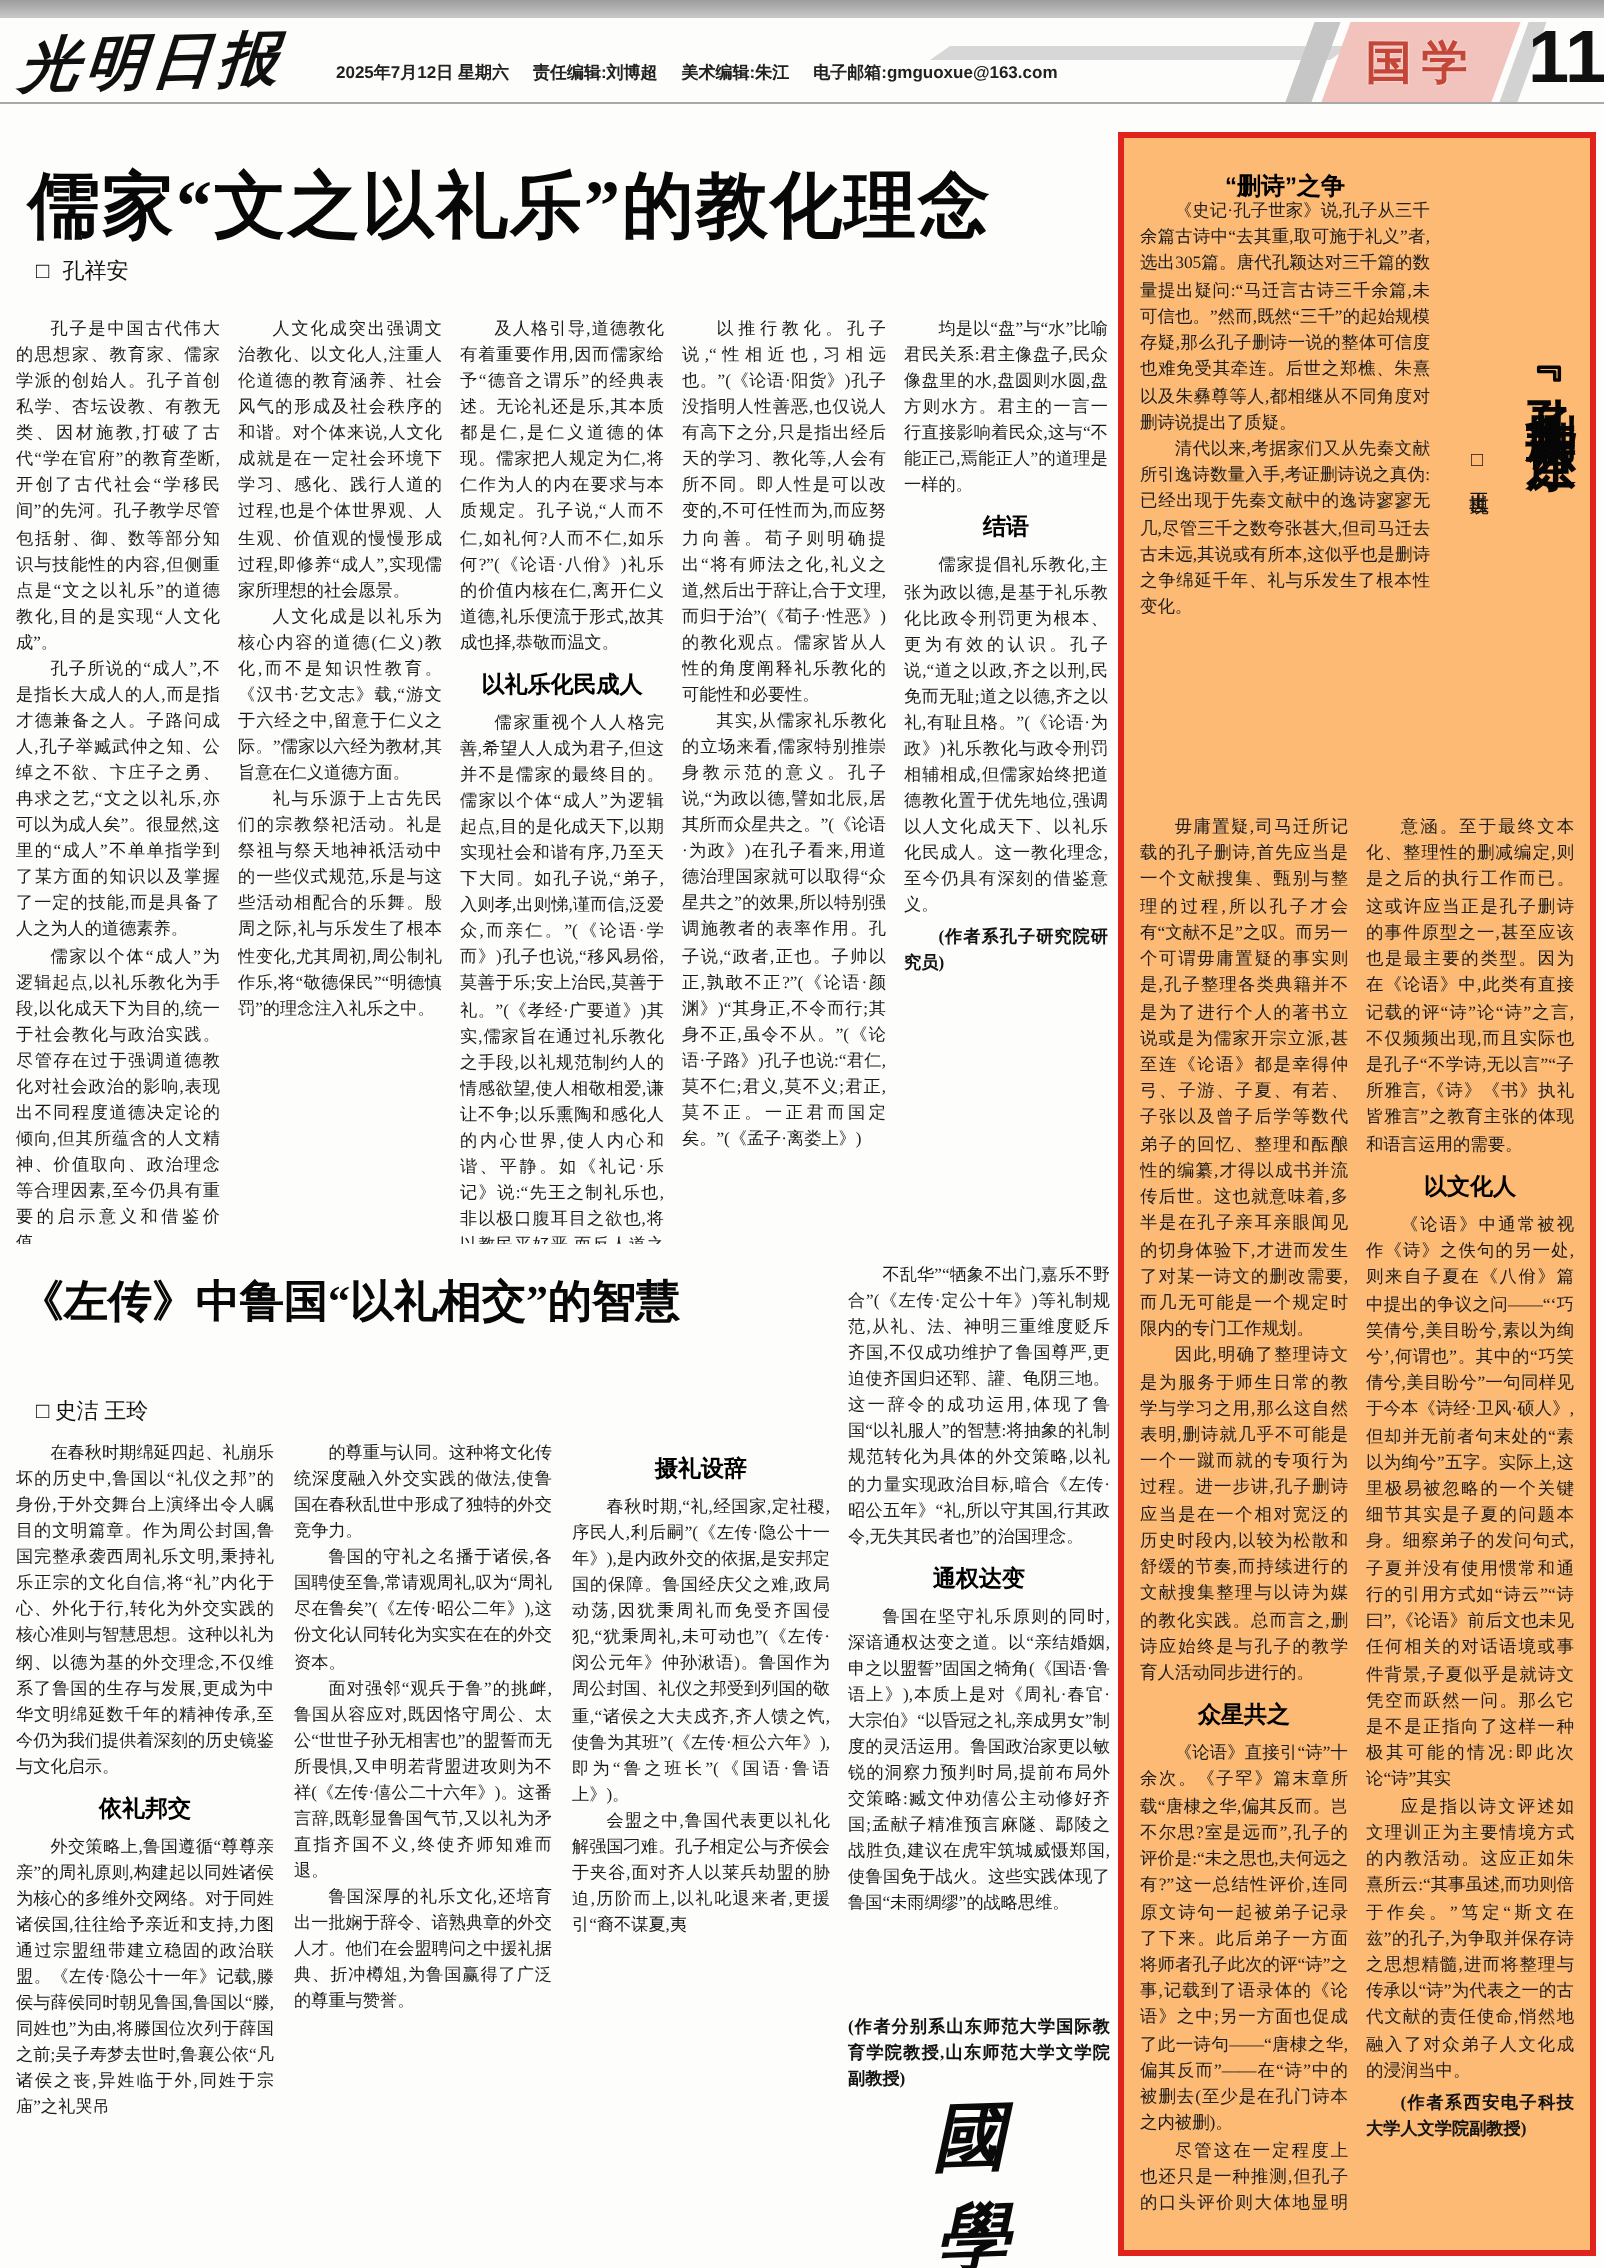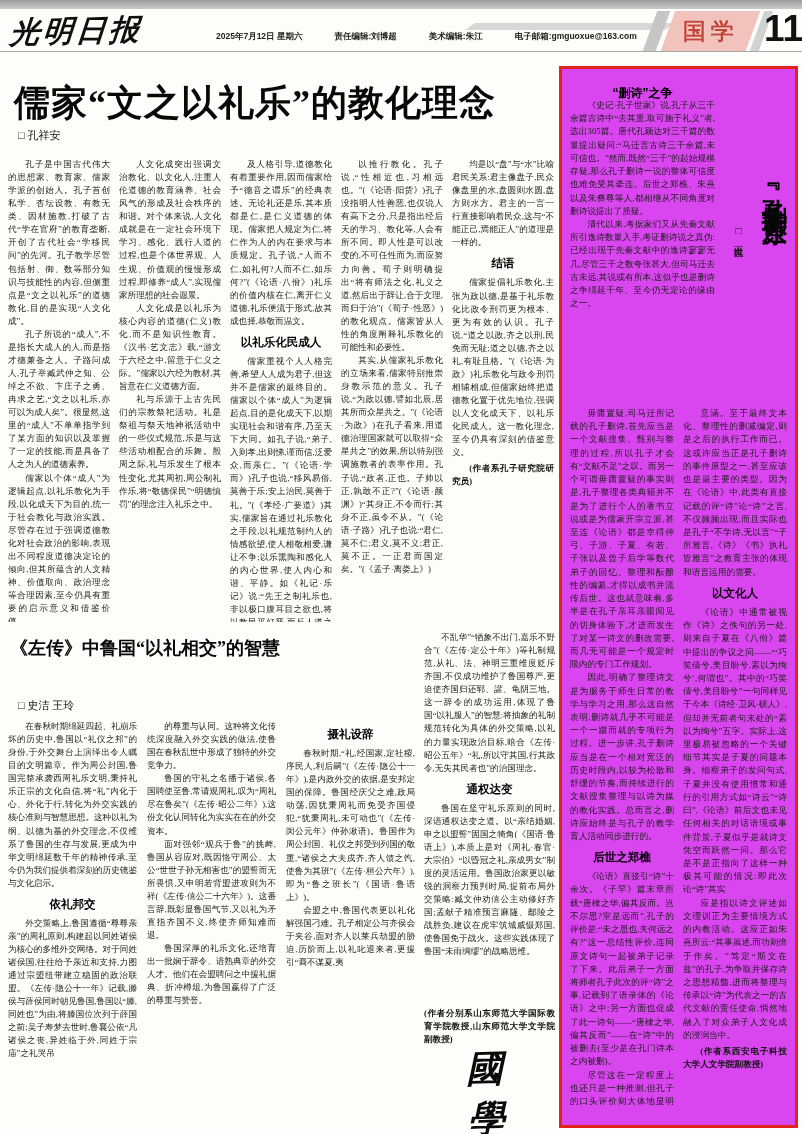--- a/index.html
+++ b/index.html
@@ -5,22 +5,22 @@
   * { margin:0; padding:0; box-sizing:border-box; }
   html,body { width:802px; height:1134px; }
   body { background:#e8e8e6; font-family:"Liberation Serif","DejaVu Serif",serif; color:#141414; }
   #page { position:relative; width:802px; height:1134px; background:#fdfdfb; overflow:hidden; }
 
   
   .topbar { position:absolute; left:0; top:0; width:802px; height:9px; background:linear-gradient(#9d9d9d,#c9c9c9); }
   .mast-rule { position:absolute; left:0; top:51px; width:802px; height:1px; background:#a8a8a8; }
   .mast-logo { position:absolute; left:10px; top:11px; font-size:30px; font-weight:bold; font-style:italic;
                letter-spacing:3px; transform:skewX(-6deg) rotate(-1.5deg); color:#101010; }
-  .dateline { position:absolute; left:168px; top:31px; display:flex; gap:32px;
-              font-family:"Liberation Sans",sans-serif; font-size:8.5px; font-weight:bold; color:#222;margin-left:48px; }
+  .dateline { position:absolute; left:168px; top:31px; display:flex; gap:12px;
+              font-family:"Liberation Sans",sans-serif; font-size:8.5px; font-weight:bold; color:#222; }
   .wedge { position:absolute; left:470px; top:23px; width:200px; height:7px; background:#d7d7d7; transform:skewX(-55deg); }
   .slash { position:absolute; top:11px; height:40px; transform:skewX(-20deg); }
   .slash.s1 { left:650px; width:13px; background:#c6c6c6; }
   .slash.s2 { left:757px; width:9px;  background:#d2d2d2; }
   .section-tab { position:absolute; left:668px; top:11px; width:85px; height:40px; background:#f2c3bc;
                  transform:skewX(-20deg); display:flex; align-items:center; justify-content:center; }
   .section-tab span { transform:skewX(20deg); font-size:23px; font-weight:bold; letter-spacing:5px;
                       color:#c44639; text-shadow:0 0 1px #fff; }
   .page-num { position:absolute; left:764px; top:8px; font-family:"Liberation Sans",sans-serif;
               font-size:37px; font-weight:bold; color:#111;text-align:center; }
@@ -29,41 +29,41 @@
   .cols { display:flex; }
   .col { overflow:hidden; }
   .body-p { font-size:8.6px; line-height:1.52; text-align:justify; text-indent:2em; color:#1c1c1c; }
   .col-subhead { font-family:"Liberation Sans",sans-serif; font-weight:bold; font-size:11.5px;
                  text-align:center; margin:7px 0 5px 0; color:#000; }
   .author-note { font-size:8.6px; line-height:1.52; font-weight:bold; text-align:justify; text-indent:2em; margin-top:3px; }
 
   
   .a1-title { position:absolute; left:14px; top:63px; width:540px; font-size:36px; font-weight:900;
               letter-spacing:1px; white-space:nowrap; color:#080808;margin-top:16px; }
-  .a1-byline { position:absolute; left:18px; top:128px; font-size:11px; }
+  .a1-byline { position:absolute; left:18px; top:128px; font-size:11px;font-family:Liberation Mono, monospace; }
   .a1-cols { position:absolute; left:8px; top:158px; width:547px; height:464px; gap:9px; }
   .a1-cols .col { width:102px; height:464px; }
 
   
-  .a2-title { position:absolute; left:10px; top:636px; width:420px; font-size:18px; font-weight:900;
+  .a2-title { position:absolute; left:10px; top:636px; width:420px; font-size:22px; font-weight:900;
               letter-spacing:0px; white-space:nowrap; color:#080808; }
   .a2-byline { position:absolute; left:18px; top:698px; font-size:11px; }
   .a2-cols { position:absolute; left:8px; top:720px; width:407px; height:408px; gap:10px; }
   .a2-cols .col { width:129px; height:408px; }
   .a2-col4 { position:absolute; left:424px; top:631px; width:131px; height:372px; overflow:hidden; }
   .a2-author { position:absolute; left:424px; top:1004px; width:131px; }
   .a2-author .author-note { text-indent:0; }
 
   .guoxue-box { position:absolute; left:420px; top:1044px; width:135px; height:84px; text-align:center; }
   .guoxue-logo { font-size:37px; font-weight:900; letter-spacing:14px; font-style:italic;
                  transform:rotate(-2deg); display:inline-block; margin-left:10px; color:#0a0a0a; }
 
   
   .redbox { position:absolute; left:559px; top:66px; width:239px; height:1062px;
-            border:3px solid #e0231c; background:#d946ef; }
+            border:3px solid #e0231c; background:#fdba74; }
   .rb-head { position:absolute; left:8px; top:9px; width:145px; text-align:center;
              font-family:"Liberation Sans",sans-serif; font-weight:bold; font-size:12px; }
   .rb-topcol { position:absolute; left:8px; top:30px; width:145px; height:300px; overflow:hidden; }
   .rb-titleblock { position:absolute; right:4px; top:104px; height:310px; width:72px;
                    writing-mode:vertical-rl; }
   .rb-title { font-size:25px; font-weight:900; letter-spacing:4px; padding-top:2px; color:#060606; }
   .rb-byline { font-size:10px; margin-right:13px; padding-top:52px; }
   .rb-cols { position:absolute; left:8px; top:338px; width:217px; height:702px; gap:9px;justify-content:center; }
   .rb-cols .col { width:104px; height:702px; }
   .rb-cols .body-p, .rb-topcol .body-p { font-size:8.7px; }
@@ -152,31 +152,31 @@
   <div class="guoxue-box">
     <div class="guoxue-logo">國 學</div>
     
     
   </div>
 
   <div class="redbox">
     <div class="rb-head col-subhead">“删诗”之争</div>
     <div class="rb-topcol">
         <p class="body-p">《史记·孔子世家》说,孔子从三千余篇古诗中“去其重,取可施于礼义”者,选出305篇。唐代孔颖达对三千篇的数量提出疑问:“马迁言古诗三千余篇,未可信也。”然而,既然“三千”的起始规模存疑,那么孔子删诗一说的整体可信度也难免受其牵连。后世之郑樵、朱熹以及朱彝尊等人,都相继从不同角度对删诗说提出了质疑。</p>
-        <p class="body-p">清代以来,考据家们又从先秦文献所引逸诗数量入手,考证删诗说之真伪:已经出现于先秦文献中的逸诗寥寥无几,尽管三千之数夸张甚大,但司马迁去古未远,其说或有所本,这似乎也是删诗之争绵延千年、至今仍无定论的缘由之一。</p>
+        <p class="body-p">清代以来,考据家们又从先秦文献所引逸诗数量入手,考证删诗说之真伪:已经出现于先秦文献中的逸诗寥寥无几,尽管三千之数夸张甚大,但司马迁去古未远,其说或有所本,这似乎也是删诗之争绵延千年、礼与乐发生了根本性变化。</p>
       </div>
     <div class="rb-titleblock">
       <div class="rb-title">『孔子删诗』还原</div>
       <div class="rb-byline">□ 王世巍</div>
     </div>
     <div class="rb-cols cols">
       <div class="col">
           <p class="body-p">毋庸置疑,司马迁所记载的孔子删诗,首先应当是一个文献搜集、甄别与整理的过程,所以孔子才会有“文献不足”之叹。而另一个可谓毋庸置疑的事实则是,孔子整理各类典籍并不是为了进行个人的著书立说或是为儒家开宗立派,甚至连《论语》都是幸得仲弓、子游、子夏、有若、子张以及曾子后学等数代弟子的回忆、整理和酝酿性的编纂,才得以成书并流传后世。这也就意味着,多半是在孔子亲耳亲眼闻见的切身体验下,才进而发生了对某一诗文的删改需要,而几无可能是一个规定时限内的专门工作规划。</p>
           <p class="body-p">因此,明确了整理诗文是为服务于师生日常的教学与学习之用,那么这自然表明,删诗就几乎不可能是一个一蹴而就的专项行为过程。进一步讲,孔子删诗应当是在一个相对宽泛的历史时段内,以较为松散和舒缓的节奏,而持续进行的文献搜集整理与以诗为媒的教化实践。总而言之,删诗应始终是与孔子的教学育人活动同步进行的。</p>
-          <div class="col-subhead">后世之郑樵</div>
+          <div class="col-subhead">众星共之</div>
           <p class="body-p">《论语》直接引“诗”十余次。《子罕》篇末章所载“唐棣之华,偏其反而。岂不尔思?室是远而”,孔子的评价是:“未之思也,夫何远之有?”这一总结性评价,连同原文诗句一起被弟子记录了下来。此后弟子一方面将师者孔子此次的评“诗”之事,记载到了语录体的《论语》之中;另一方面也促成了此一诗句——“唐棣之华,偏其反而”——在“诗”中的被删去(至少是在孔门诗本之内被删)。</p>
           <p class="body-p">尽管这在一定程度上也还只是一种推测,但孔子的口头评价则大体地显明了孔子删诗之“删”的真正</p>
         </div>
       <div class="col">
           <p class="body-p">意涵。至于最终文本化、整理性的删减编定,则是之后的执行工作而已。这或许应当正是孔子删诗的事件原型之一,甚至应该也是最主要的类型。因为在《论语》中,此类有直接记载的评“诗”论“诗”之言,不仅频频出现,而且实际也是孔子“不学诗,无以言”“子所雅言,《诗》《书》执礼皆雅言”之教育主张的体现和语言运用的需要。</p>
           <div class="col-subhead">以文化人</div>
           <p class="body-p">《论语》中通常被视作《诗》之佚句的另一处,则来自子夏在《八佾》篇中提出的争议之问——“‘巧笑倩兮,美目盼兮,素以为绚兮’,何谓也”。其中的“巧笑倩兮,美目盼兮”一句同样见于今本《诗经·卫风·硕人》,但却并无前者句末处的“素以为绚兮”五字。实际上,这里极易被忽略的一个关键细节其实是子夏的问题本身。细察弟子的发问句式,子夏并没有使用惯常和通行的引用方式如“诗云”“诗曰”,《论语》前后文也未见任何相关的对话语境或事件背景,子夏似乎是就诗文凭空而跃然一问。那么它是不是正指向了这样一种极其可能的情况:即此次论“诗”其实</p>
           <p class="body-p">应是指以诗文评述如文理训正为主要情境方式的内教活动。这应正如朱熹所云:“其事虽述,而功则倍于作矣。”笃定“斯文在兹”的孔子,为争取并保存诗之思想精髓,进而将整理与传承以“诗”为代表之一的古代文献的责任使命,悄然地融入了对众弟子人文化成的浸润当中。</p>
           <div class="author-note">(作者系西安电子科技大学人文学院副教授)</div>
         </div>

